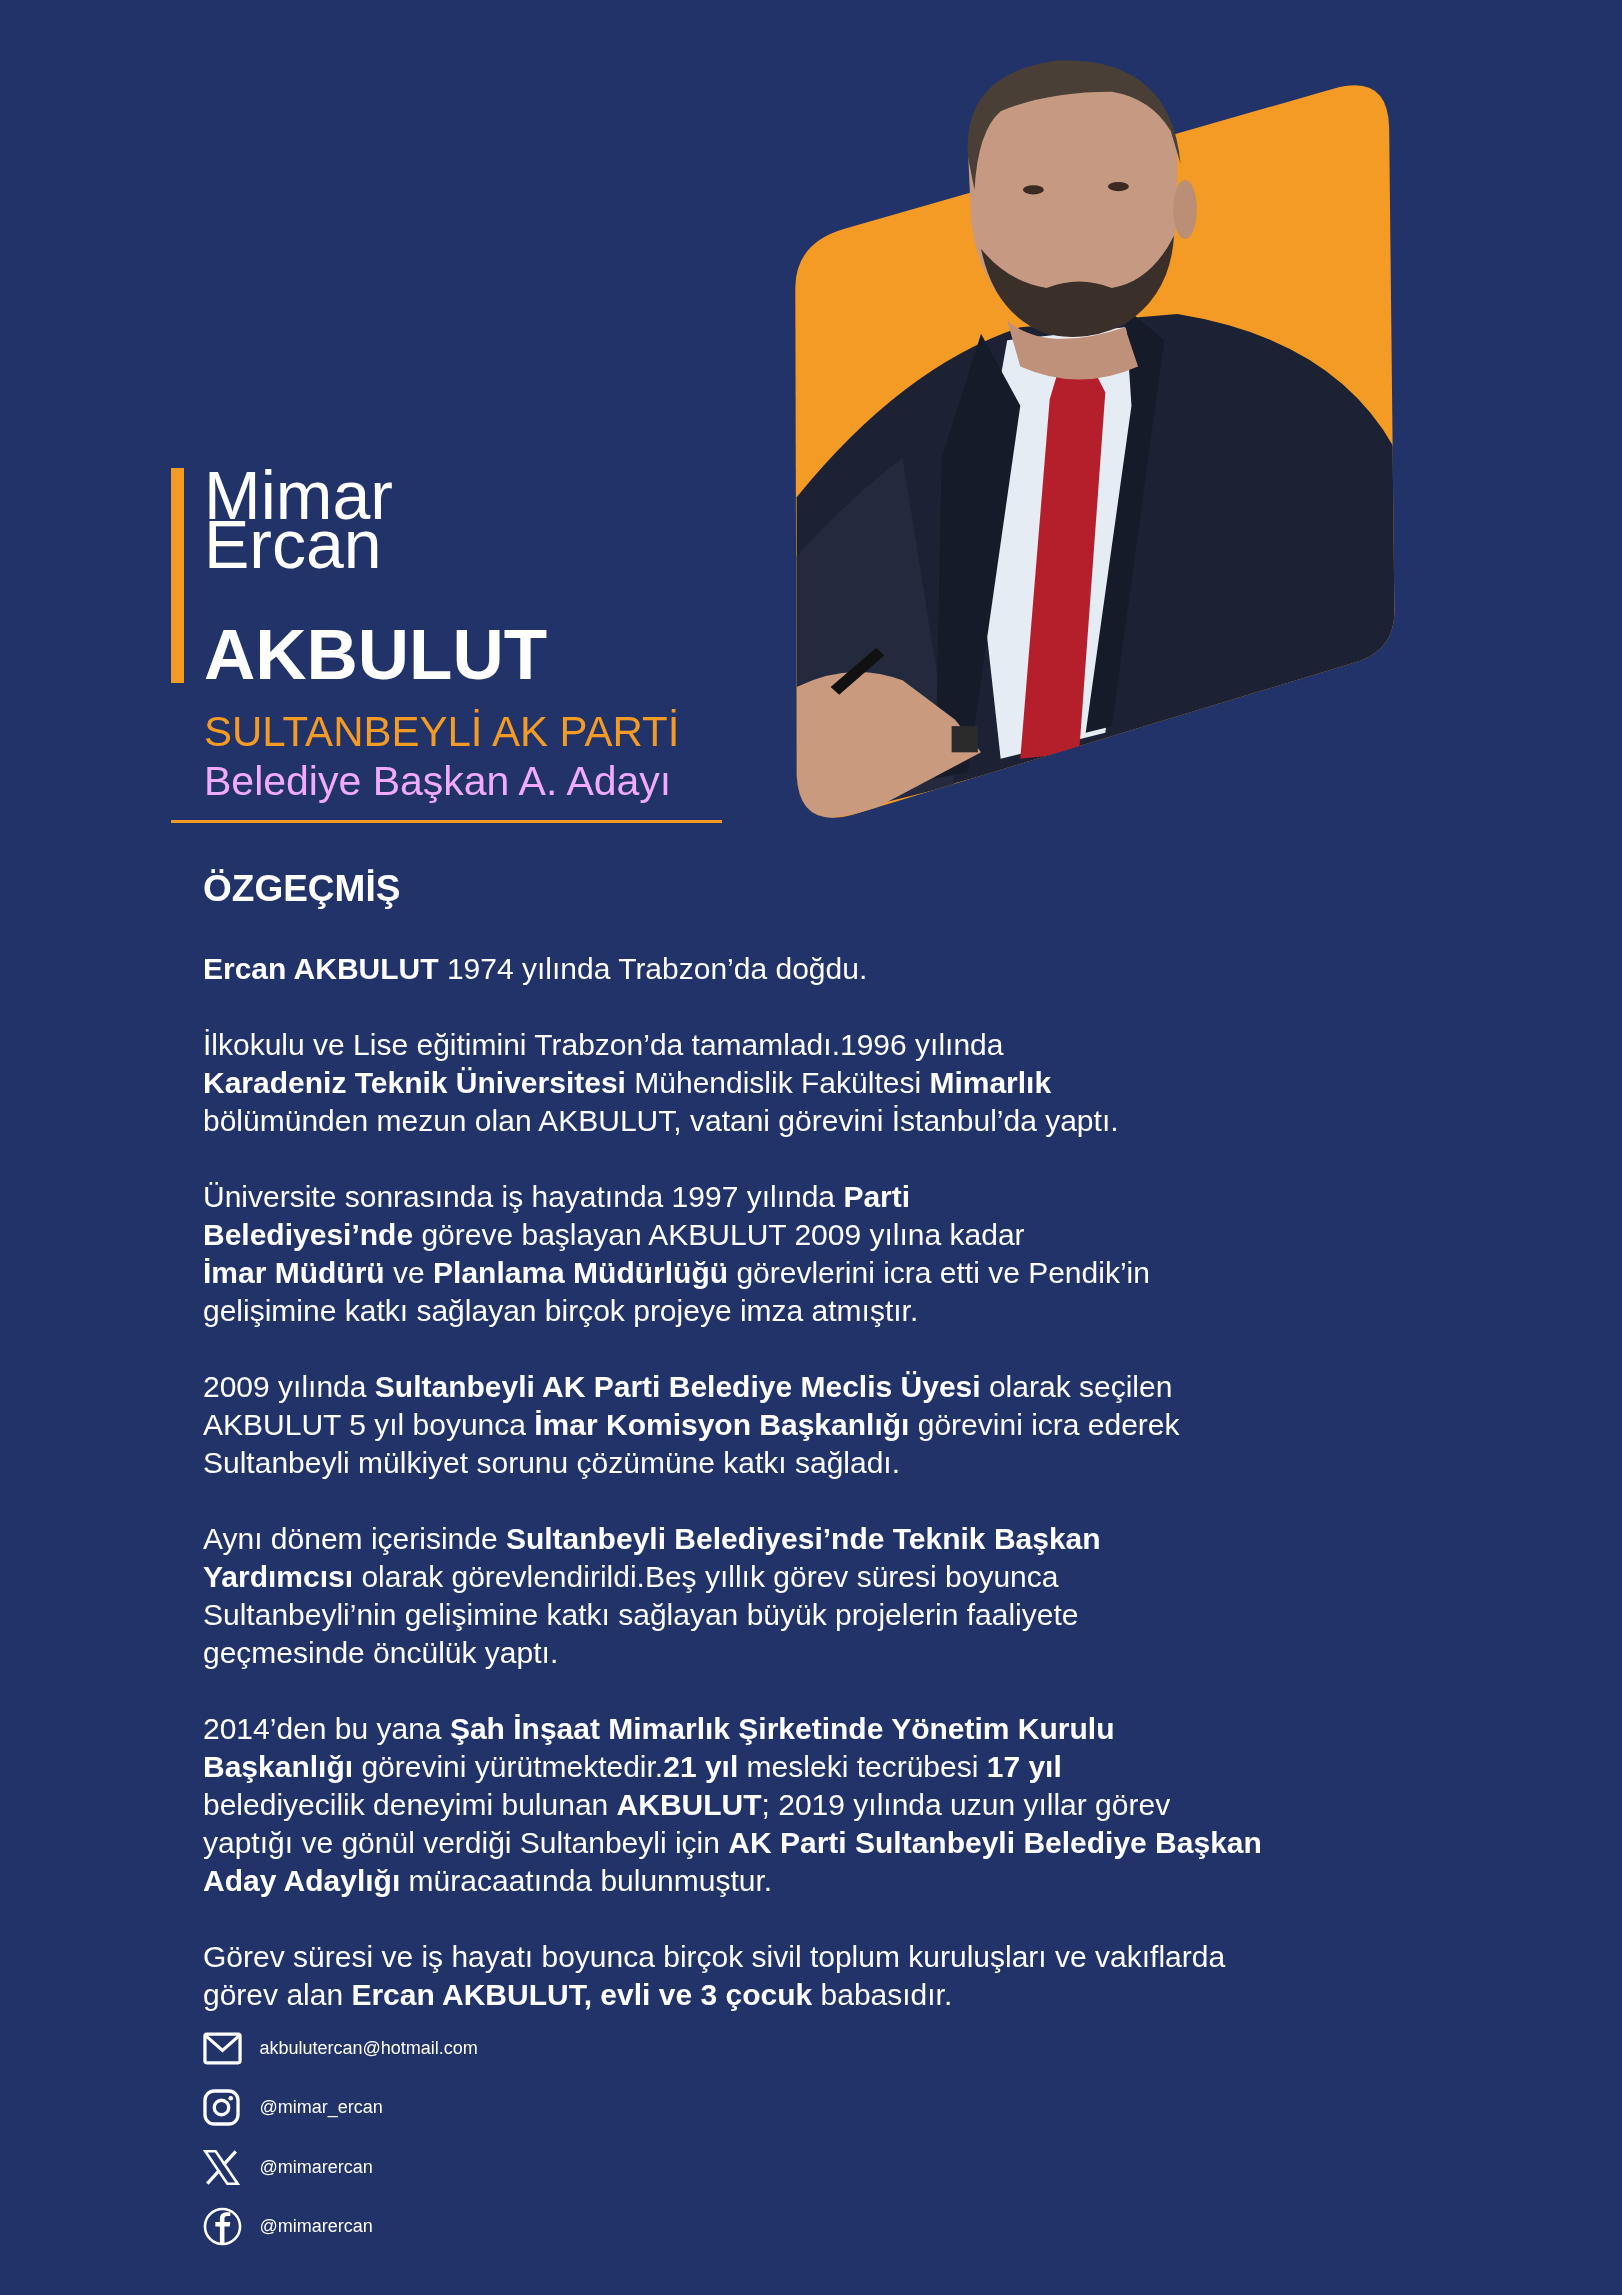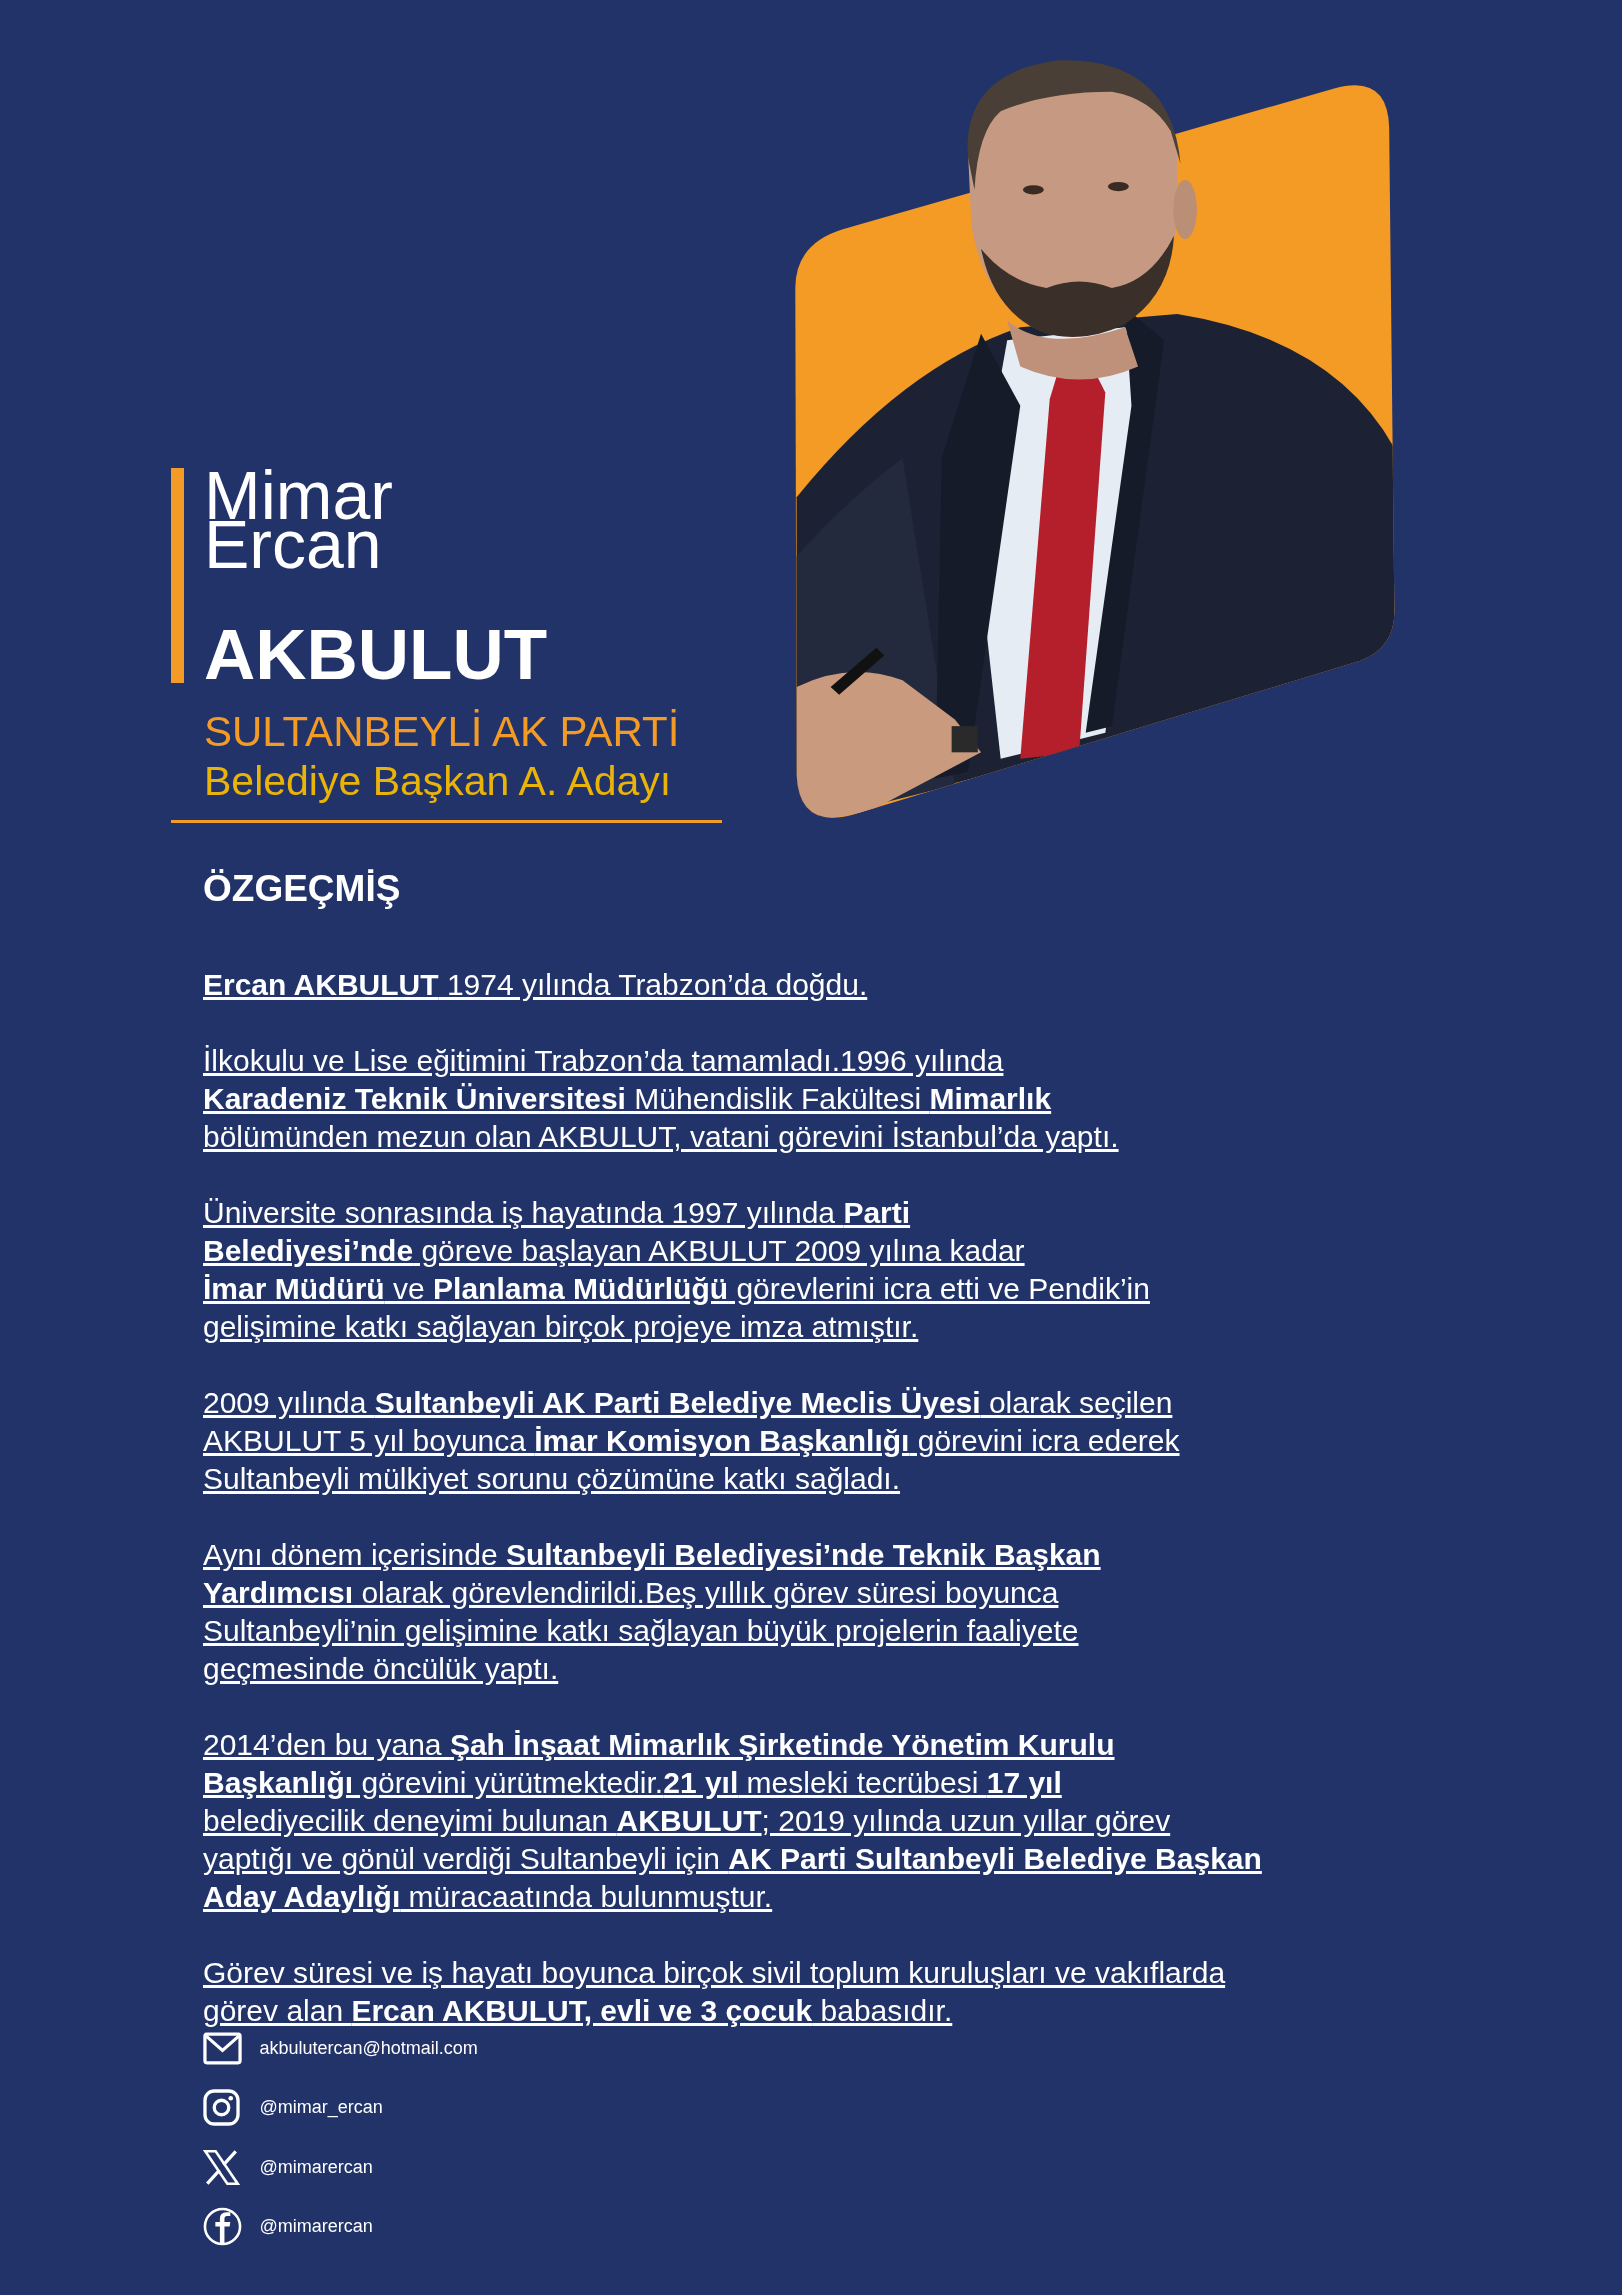--- a/index.html
+++ b/index.html
@@ -12,26 +12,26 @@
   .abs { position: absolute; }
   
   #portrait { position: absolute; left: 0; top: 0; width: 1622px; height: 916px; }
   
   .accent-bar { left: 171px; top: 468px; width: 13px; height: 215px; background: #f49b25; }
   .title-line { left: 204px; font-size: 68px; line-height: 68px; white-space: nowrap; }
   .t1 { top: 461px; }
   .t2 { top: 510px; }
   .t3 { top: 621px; font-weight: bold; font-size: 71px; }
   .sub1 { left: 204px; top: 709px; font-size: 42px; font-weight: normal; color: #f49b25; white-space: nowrap; line-height: 46px; }
-  .sub2 { left: 204px; top: 758px; font-size: 41px; color: #eab308; white-space: nowrap; line-height: 46px; }
+  .sub2 { left: 204px; top: 758px; font-size: 41px; color: #f0abfc; white-space: nowrap; line-height: 46px; }
   .divider { left: 171px; top: 820px; width: 551px; height: 3.3px; background: #f49b25; }
   
   .section-title { left: 203px; top: 868px; font-size: 37px; font-weight: bold; line-height: 42px; }
   .body { left: 203px; top: 950px; width: 1125px; font-size: 30px; line-height: 38px; }
-  .para { margin: 16px 0 38px 0; text-decoration: underline; }
+  .para { margin: 0 0 38px 0; }
   .line { display: block; white-space: nowrap; }
   .line b { font-weight: bold; }
   
   .contacts { left: 203px; top: 2028px; }
   .contact { display: flex; align-items: center; height: 41px; margin-bottom: 18.3px; cursor: pointer; }
   .contact .ic { width: 42px; height: 41px; display: flex; align-items: center; justify-content: flex-start; }
   .contact .txt { margin-left: 14.4px; font-size: 18px; line-height: 29px; white-space: nowrap; }
 </style>
 </head>
 <body>

